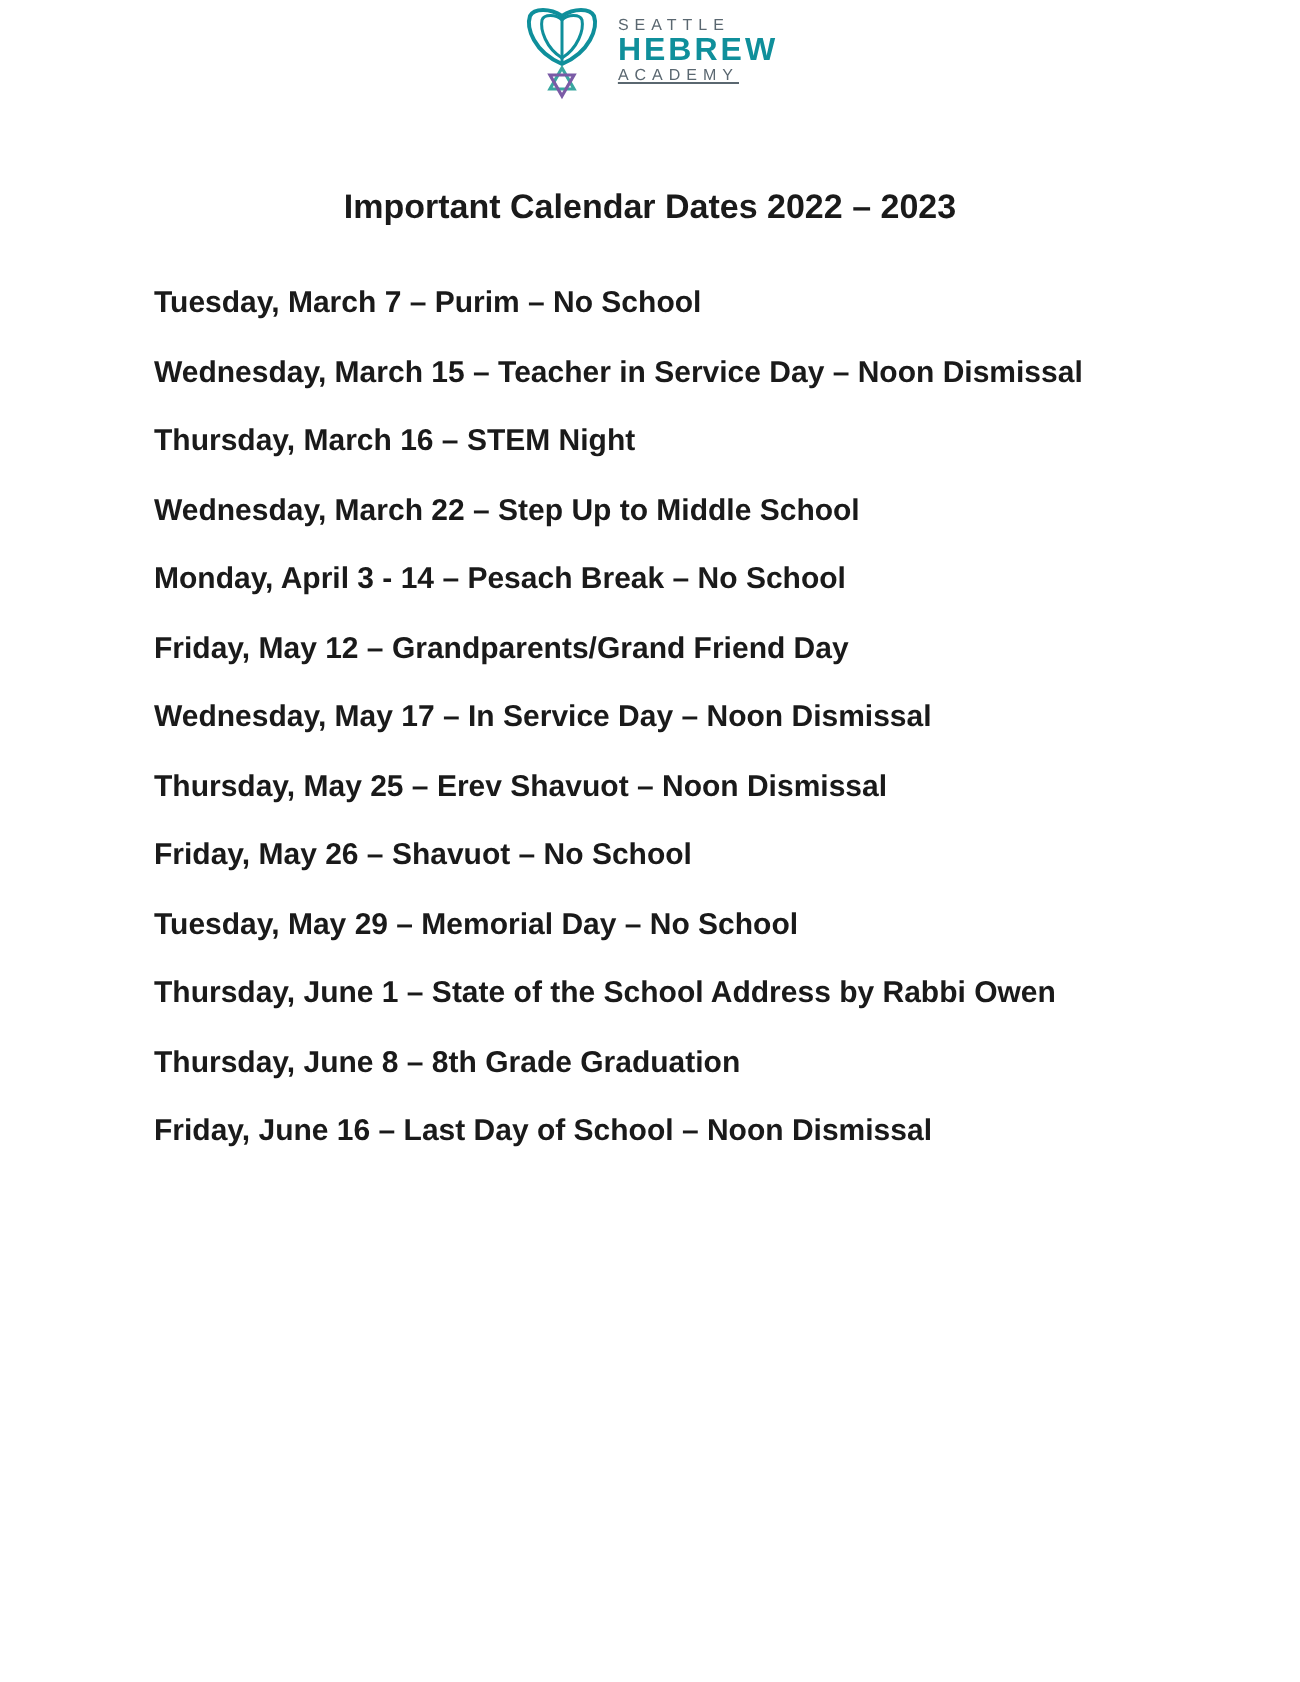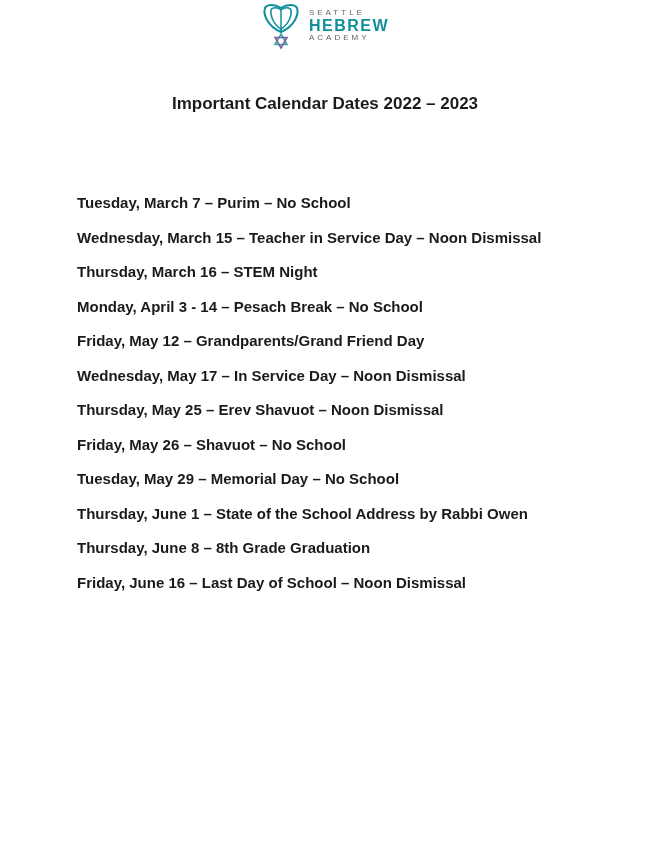--- a/index.html
+++ b/index.html
@@ -47,29 +47,30 @@
     font-size: 16px;
     font-weight: 700;
     letter-spacing: 1.5px;
     color: #0f8f9b;
   }
   .logo-academy {
     font-size: 8px;
     letter-spacing: 3px;
     color: #5a6770;
     font-weight: 400;
+    text-decoration: underline;
   }
   .doc-title {
     text-align: center;
     font-weight: 700;
     font-size: 17px;
     margin-top: 42px;
   }
   .events {
-    margin-top: 77px;
+    margin-top: 26px;
     margin-left: 77px;
     margin-right: 70px;
     max-width: 505px;
   }
   .event-item {
     font-weight: 700;
     font-size: 15px;
     line-height: 1.6;
     margin-bottom: 10.5px;
   }
@@ -97,20 +98,21 @@
       <span class="logo-academy">ACADEMY</span>
     </div>
   </div>
 
   <div class="doc-title">Important Calendar Dates 2022 – 2023</div>
 
   <div class="events">
     <div class="event-item">Tuesday, March 7 – Purim – No School</div>
     <div class="event-item">Wednesday, March 15 – Teacher in Service Day – Noon Dismissal</div>
     <div class="event-item">Thursday, March 16 – STEM Night</div>
+    <div class="event-item">Wednesday, March 22 – Step Up to Middle School</div>
     <div class="event-item">Monday, April 3 - 14 – Pesach Break – No School</div>
     <div class="event-item">Friday, May 12 – Grandparents/Grand Friend Day</div>
     <div class="event-item">Wednesday, May 17 – In Service Day – Noon Dismissal</div>
     <div class="event-item">Thursday, May 25 – Erev Shavuot – Noon Dismissal</div>
     <div class="event-item">Friday, May 26 – Shavuot – No School</div>
     <div class="event-item">Tuesday, May 29 – Memorial Day – No School</div>
     <div class="event-item">Thursday, June 1 – State of the School Address by Rabbi Owen</div>
     <div class="event-item">Thursday, June 8 – 8th Grade Graduation</div>
     <div class="event-item">Friday, June 16 – Last Day of School – Noon Dismissal</div>
   </div>

